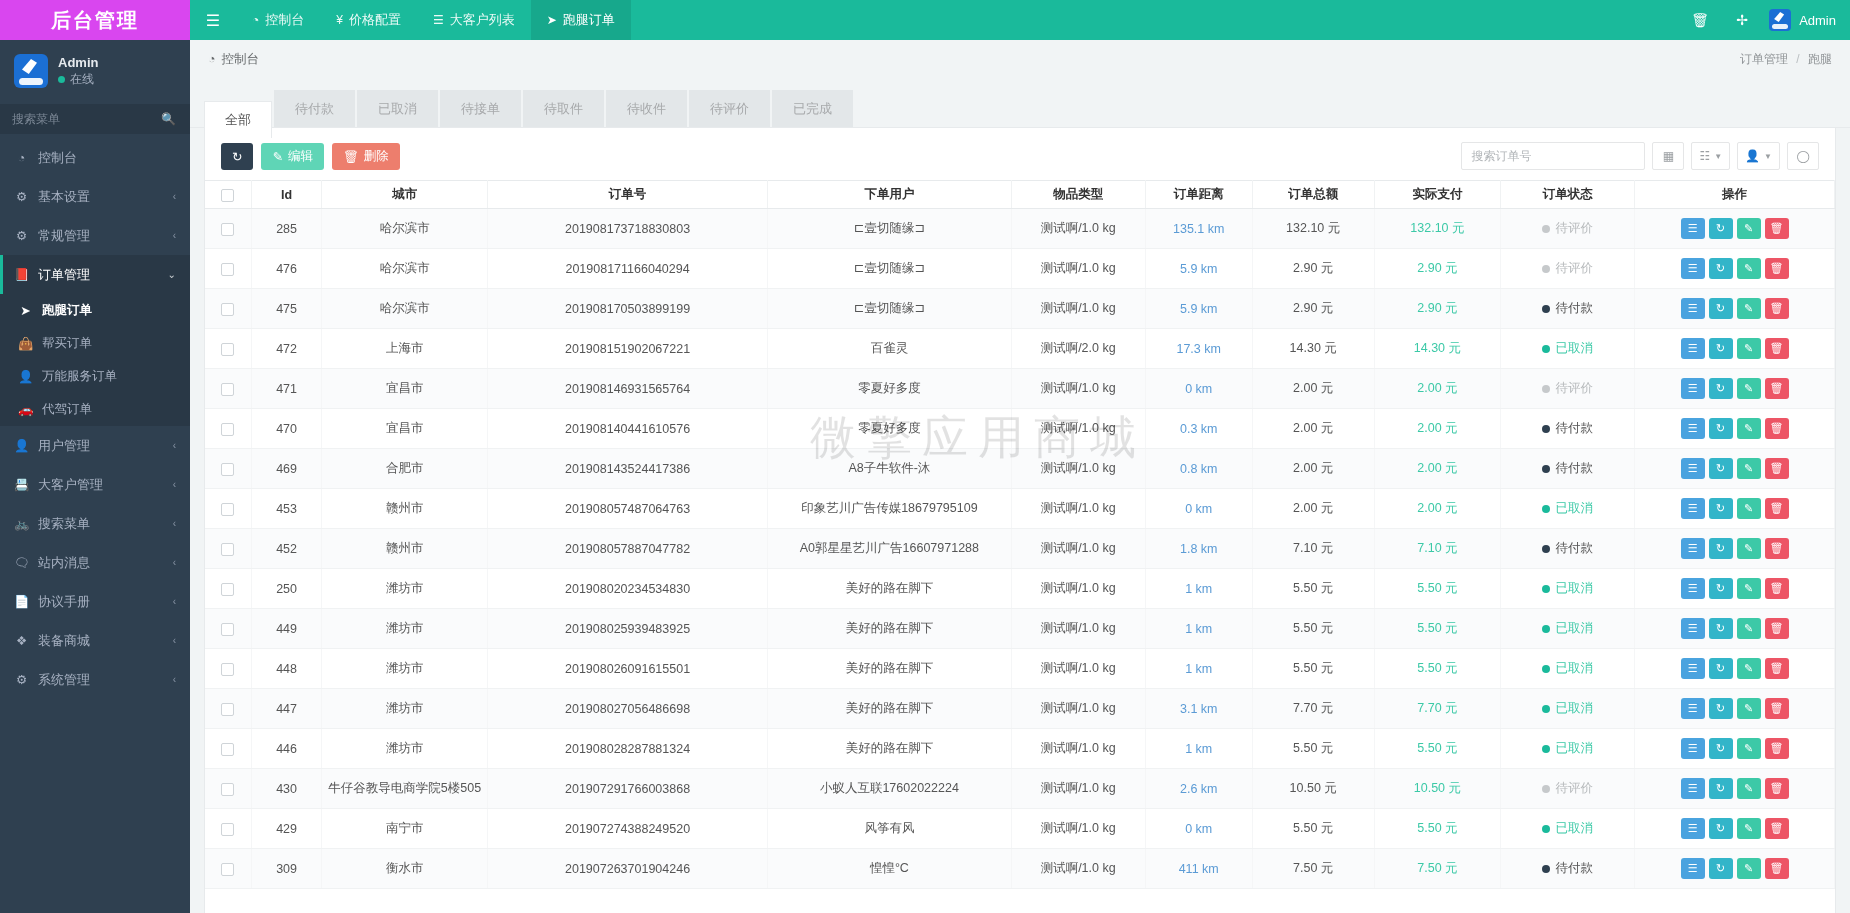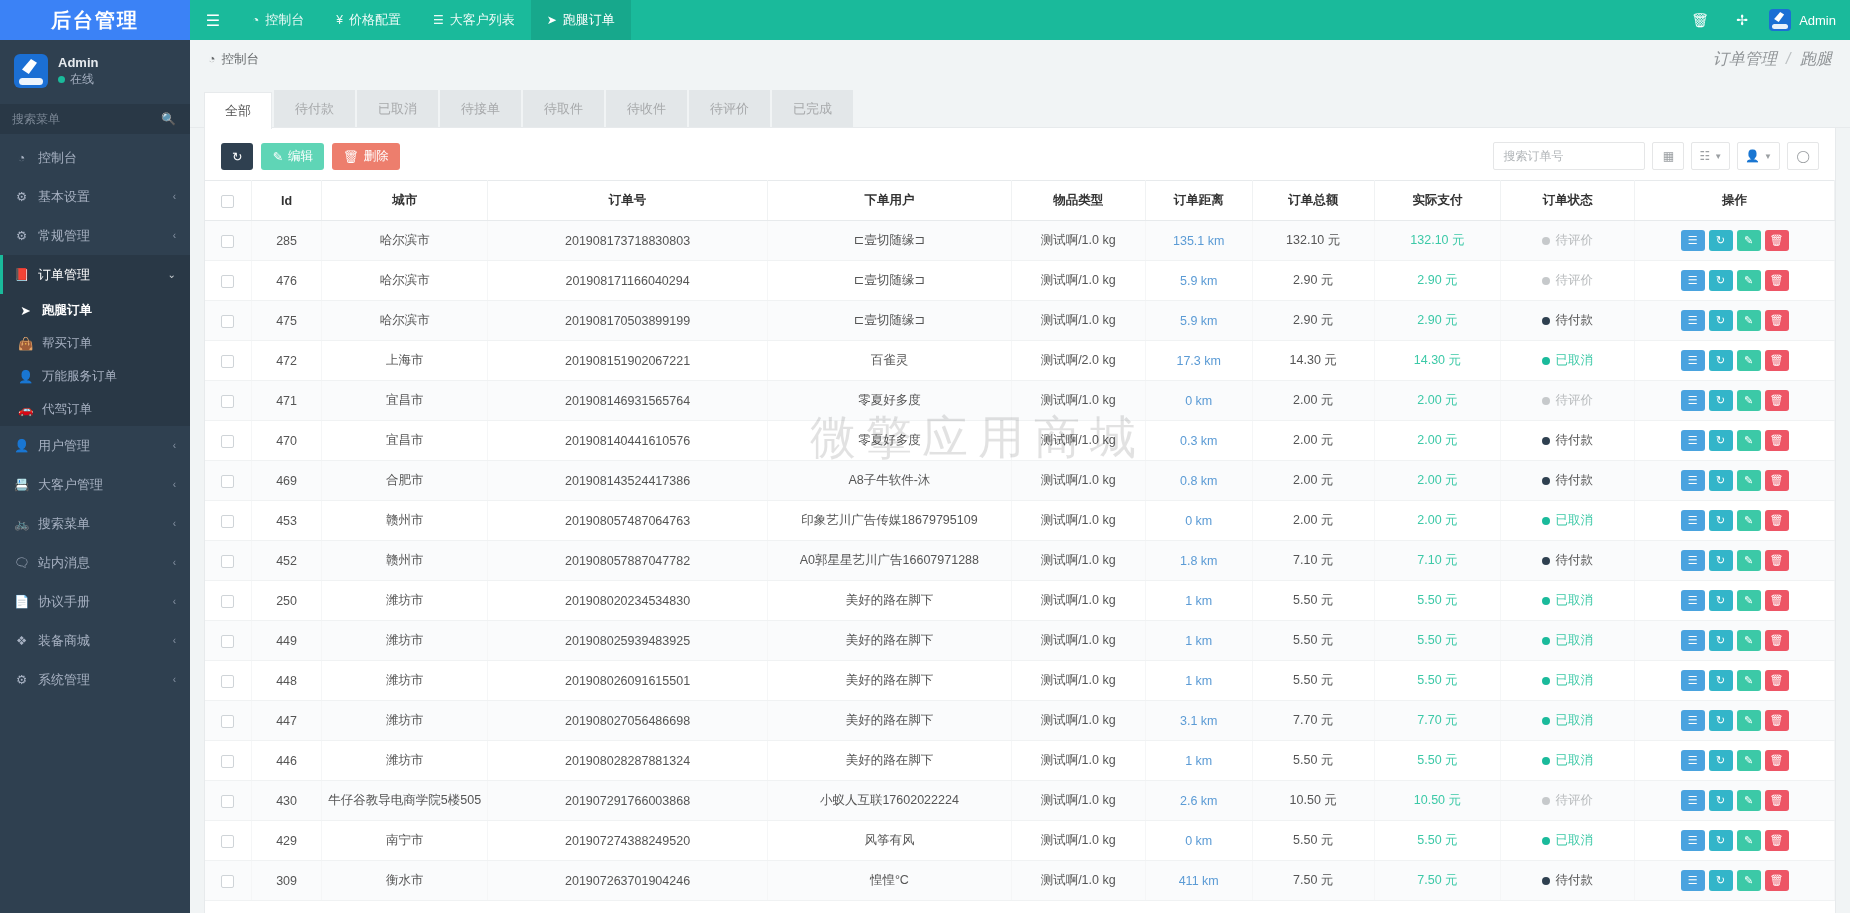--- a/index.html
+++ b/index.html
@@ -12,21 +12,21 @@
   }
 
   
   #header {
     position: absolute; top: 0; left: 0; width: 1850px; height: 40px;
     background: #1aba9b; display: flex; align-items: stretch; z-index: 30;
   }
   #logo {
     width: 190px; height: 40px; display: flex; align-items: center;
     justify-content: center; color: #fff; font-size: 20px; font-weight: bold;
-    letter-spacing: 2px; background: #3b82f6; flex: none;
+    letter-spacing: 2px; background: #d946ef; flex: none;
   }
   #hamburger {
     width: 46px; display: flex; align-items: center; justify-content: center;
     color: #fff; font-size: 16px; cursor: pointer;
   }
   .topnav {
     display: flex; align-items: center; height: 40px; padding: 0 16px;
     color: #eafaf6; font-size: 13px; cursor: pointer; white-space: nowrap;
     gap: 6px;
   }
@@ -99,63 +99,63 @@
   .submenu .menu-item { height: 33px; padding-left: 18px; font-size: 12.5px; }
   .submenu .menu-item.cur { color: #fff; font-weight: bold; }
 
   
   #main { position: absolute; top: 40px; left: 190px; width: 1660px; height: 873px; overflow: hidden; }
   #crumbbar {
     height: 38px; display: flex; align-items: center; padding: 0 18px;
     font-size: 12.5px; color: #676a6c; background: #f1f4f5;
   }
   #crumb-left { display: flex; align-items: center; gap: 6px; }
-  #crumb-right { margin-left: auto; color: #8f9396; font-size: 16px; font-style: italic; }
+  #crumb-right { margin-left: auto; color: #8f9396; font-size: 12px; }
   #crumb-right .sep { margin: 0 5px; color: #bcc0c3; }
 
   #panel {
     margin: 0 14px; background: #fff; border: 1px solid #e7eaec; border-top: none;
     min-height: 800px;
   }
   #tabbar {
     display: flex; align-items: flex-end; gap: 2px; padding: 12px 14px 0;
     background: #f1f4f5; border-bottom: 1px solid #e7eaec;
   }
   .tab {
     padding: 9px 20px; font-size: 13px; color: #a7a9ab; background: #e3e7e9;
     cursor: pointer; border: 1px solid transparent; border-bottom: none;
   }
-  .tab.active { background: #fff; color: #555; border-color: #e7eaec; position: relative; top: 2px; }
+  .tab.active { background: #fff; color: #555; border-color: #e7eaec; position: relative; top: 11px; }
 
   #toolbar { display: flex; align-items: center; padding: 14px 16px 10px; gap: 8px; }
   .btn {
     display: inline-flex; align-items: center; gap: 5px; height: 27px; padding: 0 11px;
     border-radius: 3px; font-size: 12.5px; color: #fff; cursor: pointer; border: none;
     font-family: inherit; white-space: nowrap;
   }
   .btn-dark { background: #2f4050; }
   .btn-teal { background: #5fd5b6; }
   .btn-red  { background: #ed7e6d; }
   #toolbar-right { margin-left: auto; display: flex; align-items: center; gap: 7px; }
   #order-search {
-    width: 152px; height: 28px; border: 1px solid #e5e6e7; border-radius: 2px;
+    width: 184px; height: 28px; border: 1px solid #e5e6e7; border-radius: 2px;
     padding: 0 9px; font-size: 12px; color: #ec4899; outline: none; font-family: inherit;
   }
   #order-search::placeholder { color: #b1b5b8; }
   .tb-btn {
     height: 28px; min-width: 32px; padding: 0 7px; border: 1px solid #e5e6e7; background: #fff;
     display: inline-flex; align-items: center; justify-content: center; gap: 4px;
     border-radius: 2px; color: #9b9fa2; font-size: 12px; cursor: pointer;
   }
   .tb-btn .cv { font-size: 8px; }
 
   
   table { width: 100%; border-collapse: collapse; table-layout: fixed; }
   thead th {
-    font-size: 12.5px; color: #333; font-weight: bold; padding: 11px 4px;
+    font-size: 12.5px; color: #333; font-weight: bold; padding: 5px 4px;
     border-top: 1px solid #e7eaec; border-bottom: 1px solid #e7eaec;
     border-right: 1px solid #f0f2f3; text-align: center; background: #fff;
   }
   tbody td {
     font-size: 12.5px; color: #555; padding: 9px 4px; text-align: center;
     border-bottom: 1px solid #f0f2f3; border-right: 1px solid #f5f6f7;
     overflow: hidden; white-space: nowrap; text-overflow: ellipsis;
   }
   tbody tr:nth-child(odd) { background: #fafbfc; }
   tbody tr:nth-child(even) { background: #fff; }

